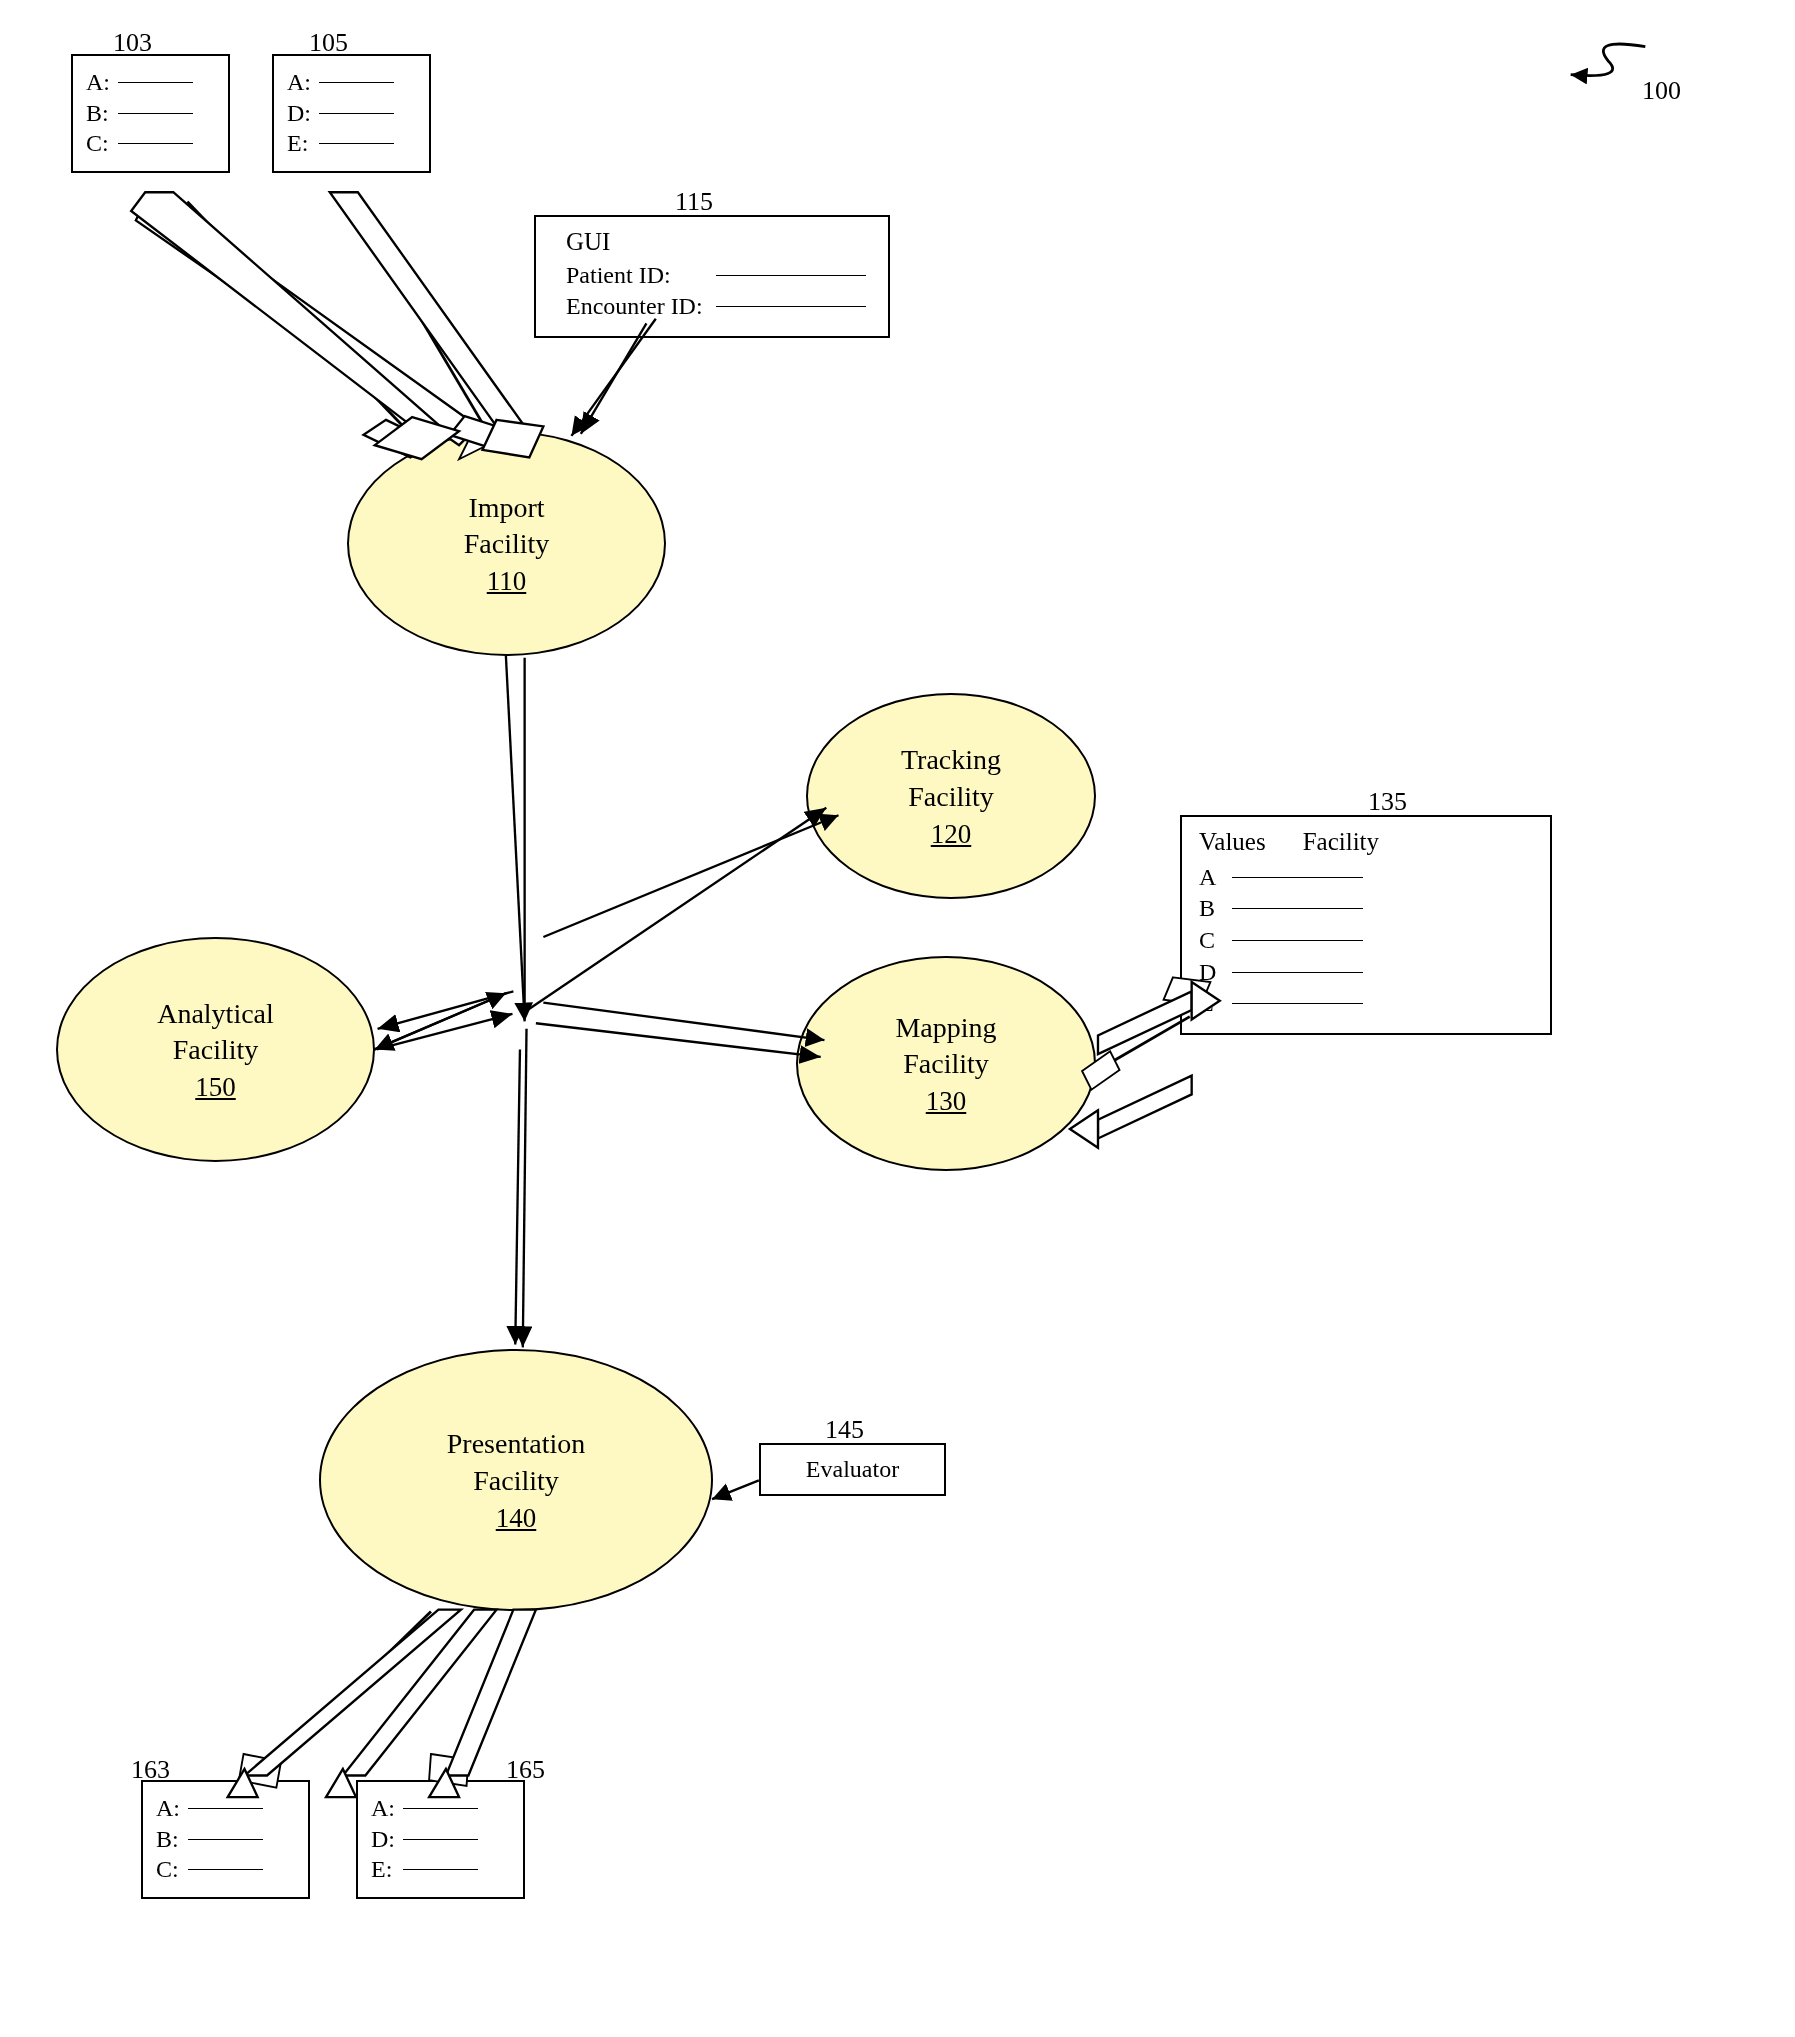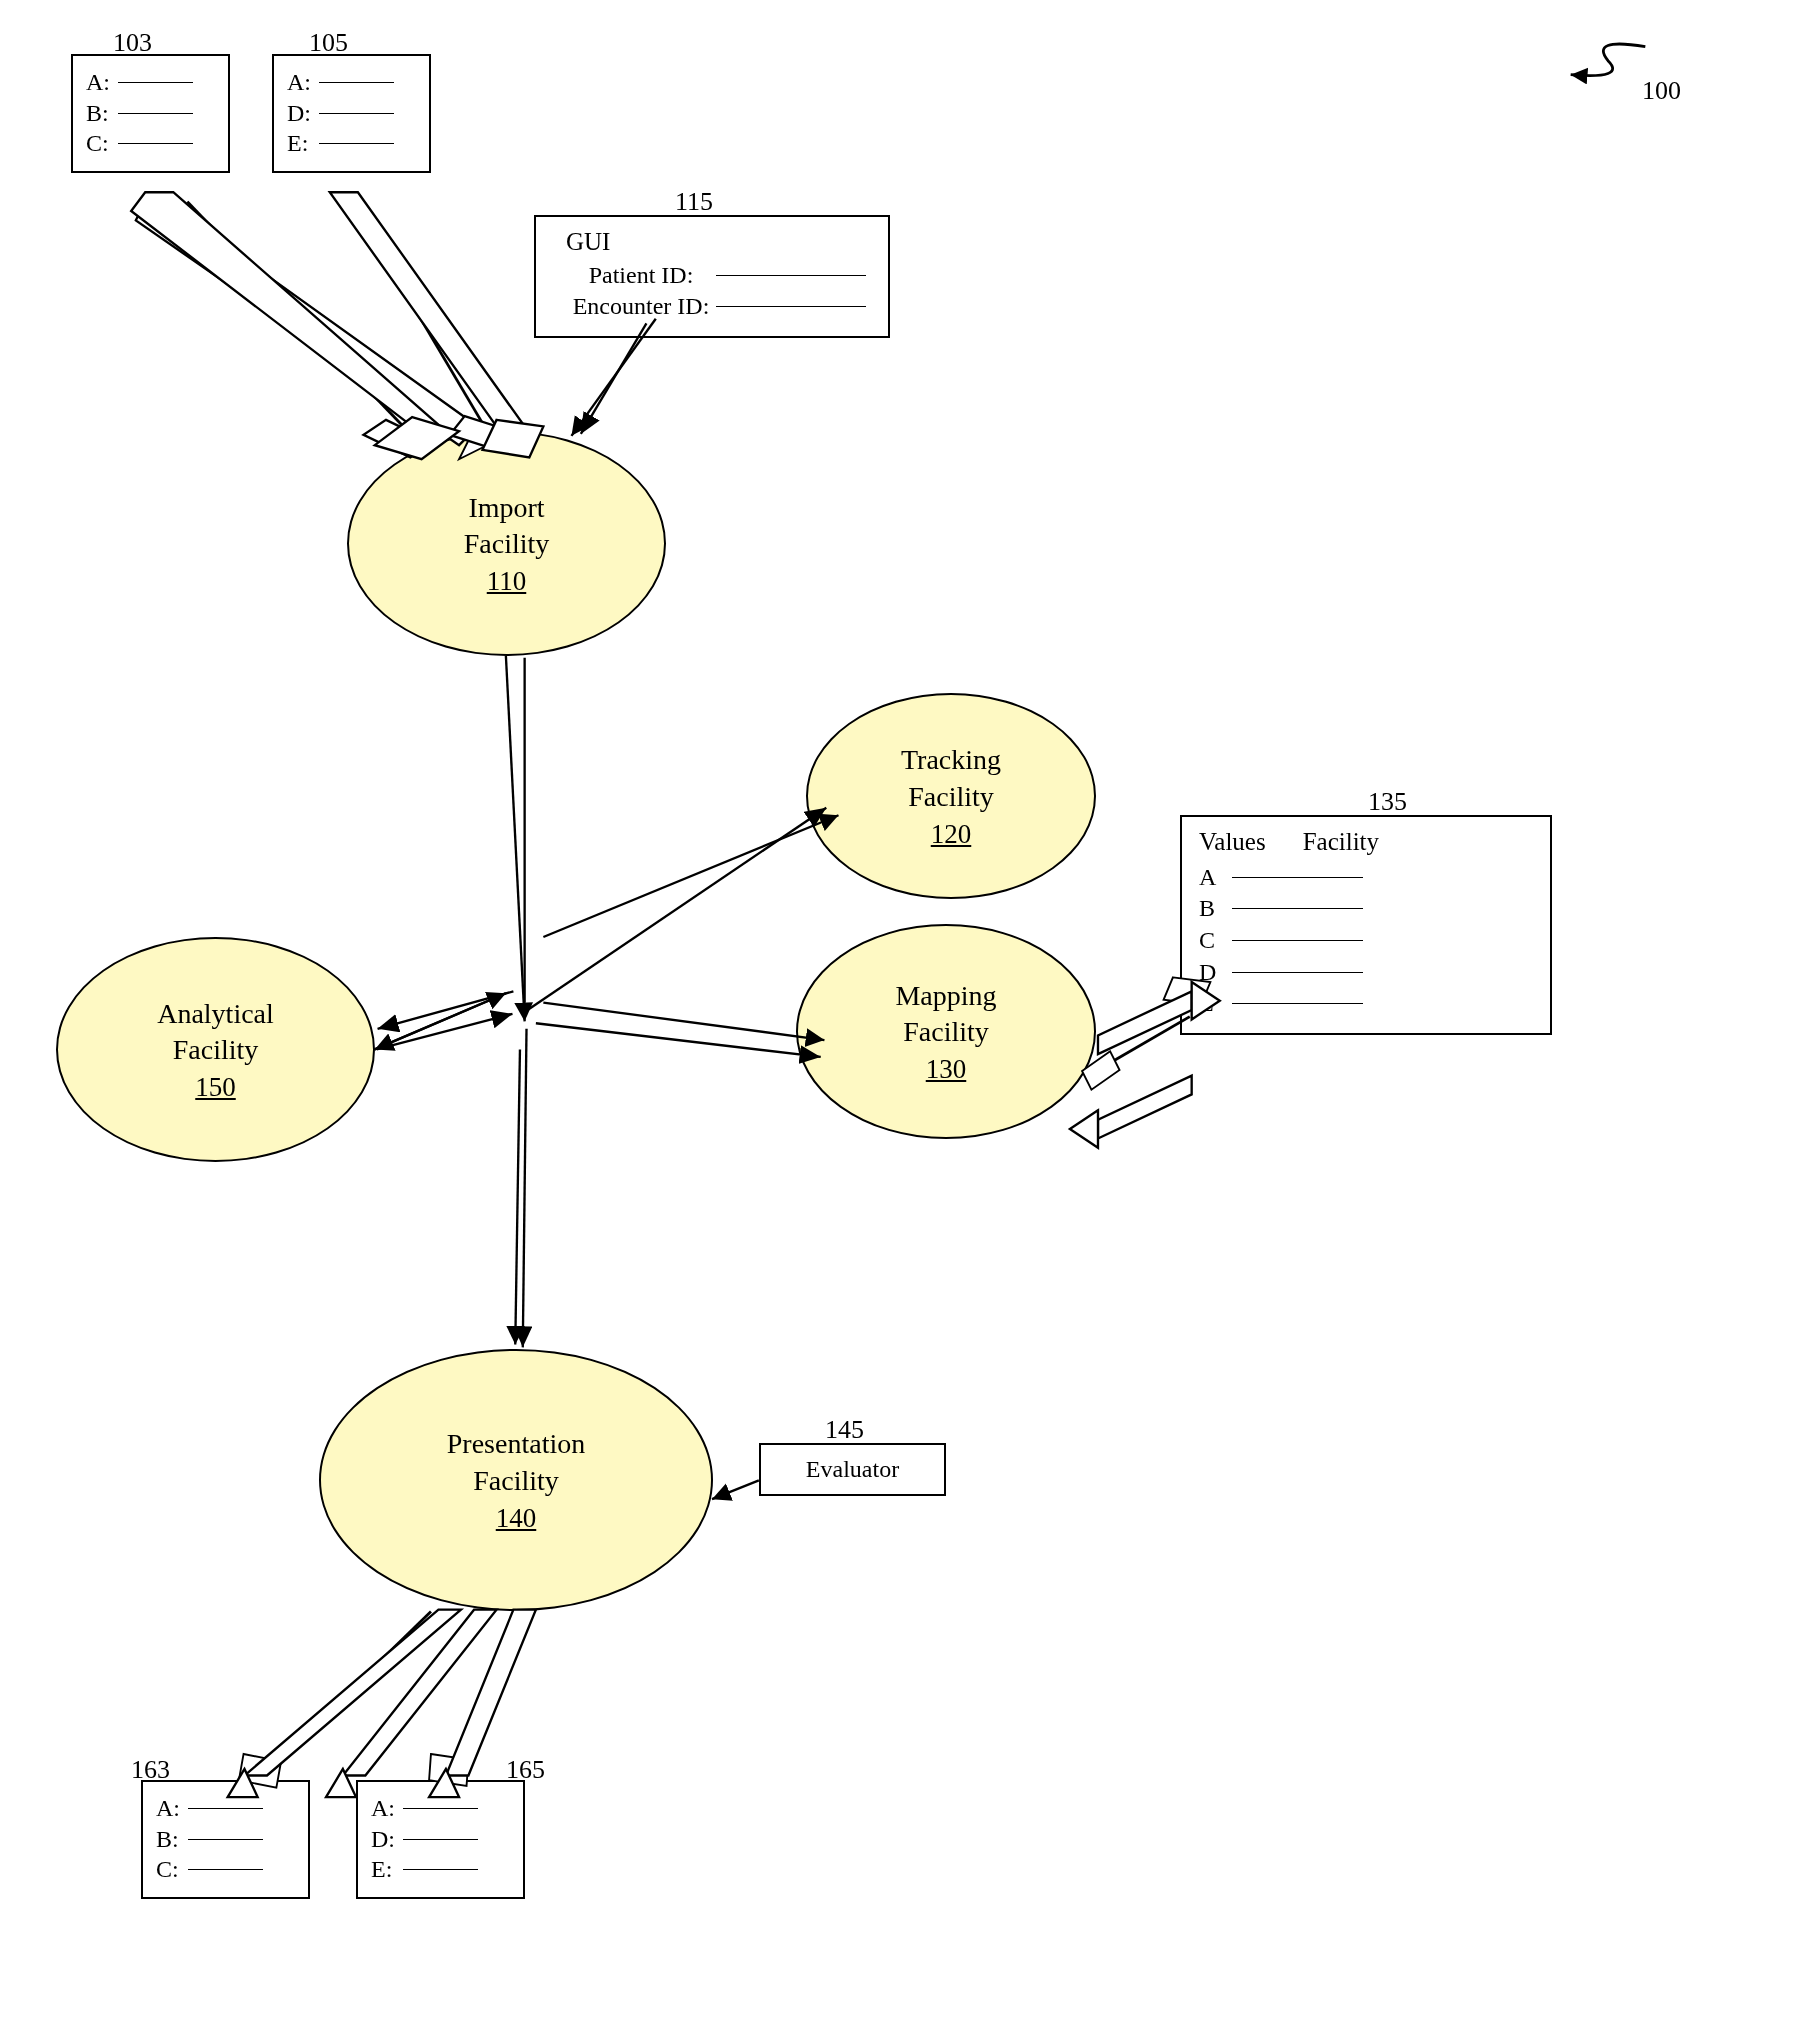--- a/index.html
+++ b/index.html
@@ -81,21 +81,20 @@
       font-size: 25px;
       margin-bottom: 5.6px;
     }
     .gui-box .gui-field {
       display: flex;
       align-items: center;
       margin: 4.7px 0;
     }
     .gui-box .gui-field-name {
       min-width: 150px;
-      text-align: center;
     }
     .gui-box .gui-field-value {
       border-bottom: 1.9px solid #000;
       display: inline-block;
       width: 150px;
     }
     
     .decisions-box {
       position: absolute;
       border: 2.8px solid #000;
@@ -219,21 +218,21 @@
   <div class="facility-ellipse" style="left:806px; top:693px; width:290px; height:206px;">
     <div class="facility-label">Tracking<br>Facility</div>
     <div class="facility-number">120</div>
   </div>
 
   <div class="facility-ellipse" style="left:56px; top:937px; width:319px; height:225px;">
     <div class="facility-label">Analytical<br>Facility</div>
     <div class="facility-number">150</div>
   </div>
 
-  <div class="facility-ellipse" style="left:796px; top:924px; width:300px; height:215px;align-items:center;">
+  <div class="facility-ellipse" style="left:796px; top:956px; width:300px; height:215px;align-items:center;">
     <div class="facility-label">Mapping<br>Facility</div>
     <div class="facility-number">130</div>
   </div>
 
   <div class="decisions-box" style="left:1180px; top:815px; width:372px;">
     <div class="decisions-header">
       <span>Values</span>
       <span>Facility</span>
     </div>
     <div class="decisions-row">

